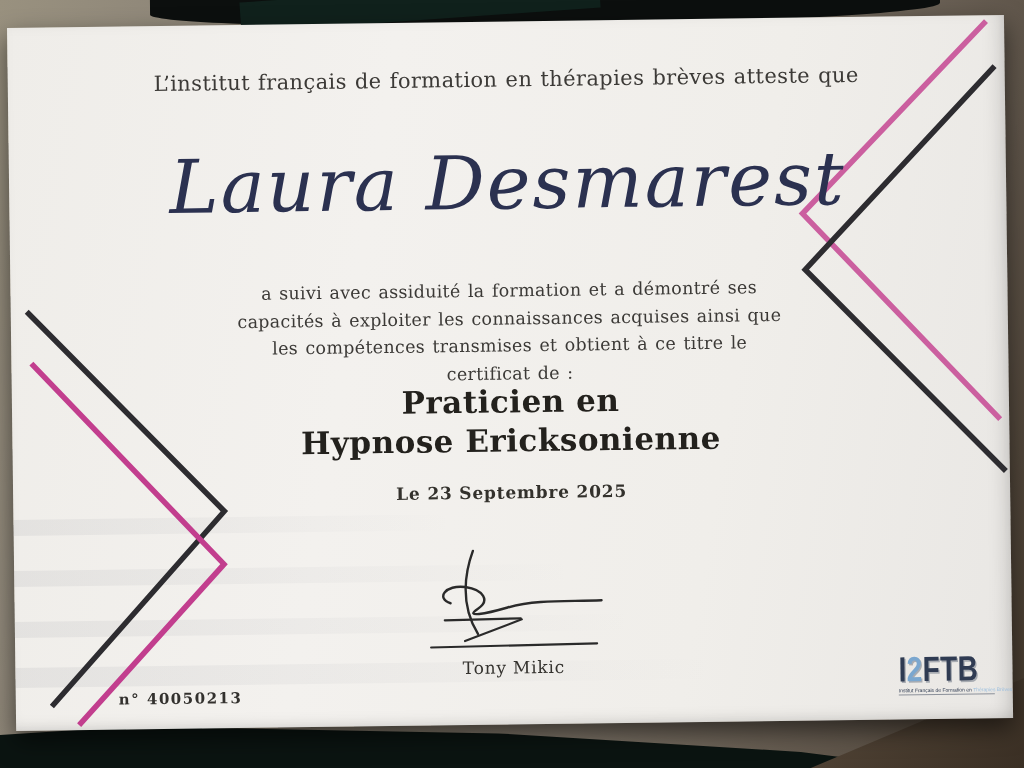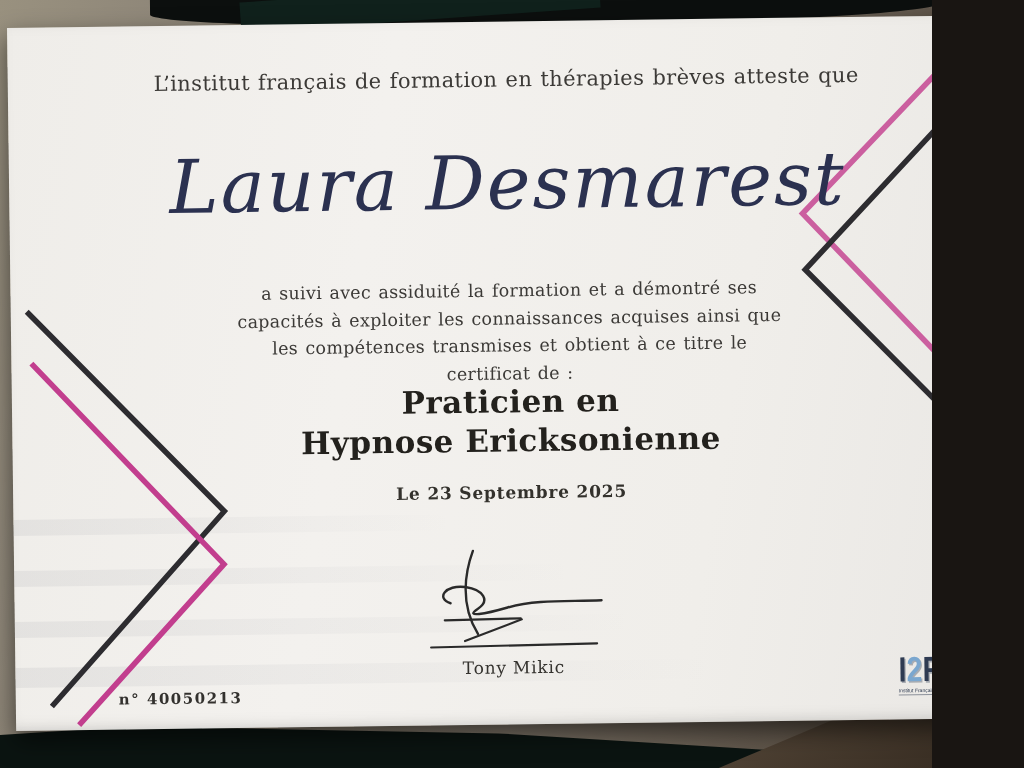--- a/index.html
+++ b/index.html
@@ -1,17 +1,17 @@
 <!DOCTYPE html>
 <html><head>
 <meta charset="utf-8">
 <style>
   html,body{margin:0;padding:0;background:#191512;}
   .photo{
-    position:relative;width:932px;height:768px;overflow:hidden;
+    position:relative;width:1024px;height:768px;overflow:hidden;
     font-family:"DejaVu Serif",serif;
     background:linear-gradient(105deg,#99917f 0%,#8f8779 14%,#7d7467 38%,#7a7165 62%,#5d5348 86%,#45392c 100%);
   }
   
   .bg-top-dark{position:absolute;left:150px;top:-14px;width:790px;height:38px;background:#0c0f0e;
     border-radius:0 0 45% 35%;transform:rotate(-0.6deg);}
   .bg-top-dark2{position:absolute;left:240px;top:-10px;width:360px;height:30px;background:#10211c;transform:rotate(-4deg);}
   
   .bg-bottom-dark{position:absolute;left:-20px;bottom:-6px;width:1080px;height:58px;background:#0b1411;
     clip-path:polygon(0 35%,14% 18%,48% 30%,76% 62%,92% 100%,100% 100%,0 100%);}

